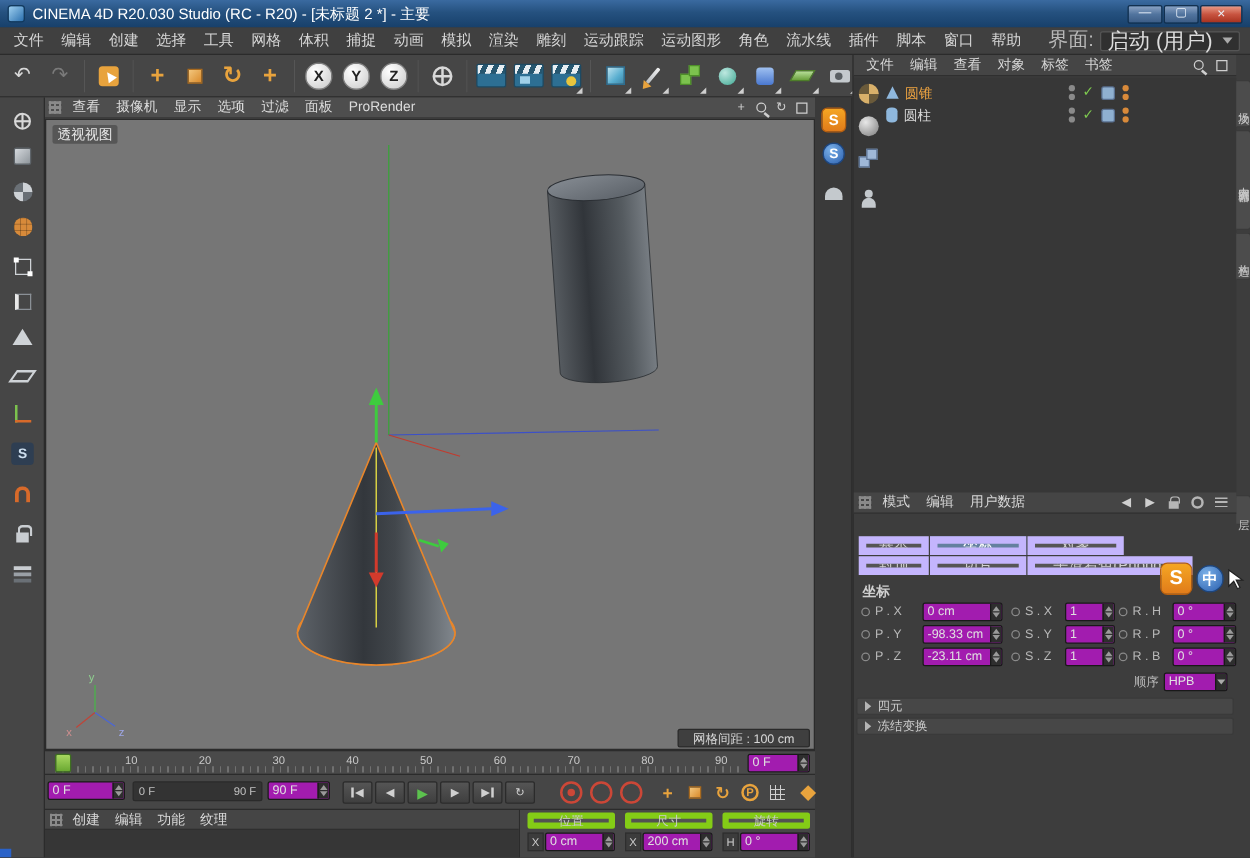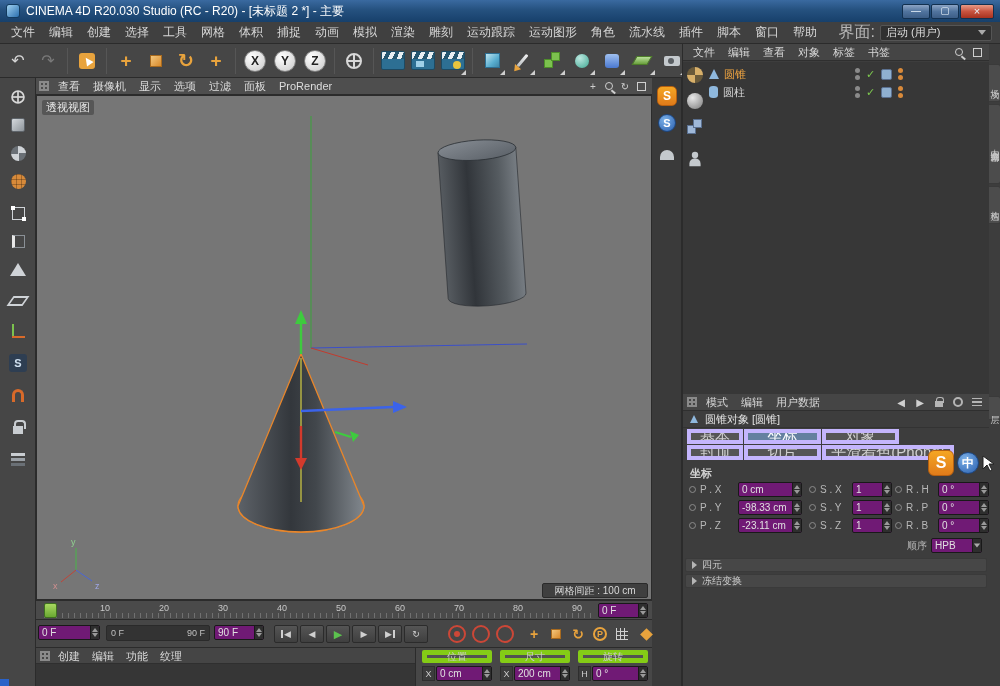--- a/index.html
+++ b/index.html
@@ -11,21 +11,21 @@
   .appicon{width:14px;height:14px;border-radius:3px;background:linear-gradient(135deg,#9fd0f0,#2a6fae);border:1px solid #123a5e;flex:none}
   .wtitle{color:#fff;font-size:12px;flex:1;white-space:nowrap;overflow:hidden}
   .wbtns{display:flex;gap:1px}
   .wbtn{width:28px;height:15px;border:1px solid #12304f;border-radius:2px;background:linear-gradient(#8ba3c4,#51749e 50%,#3c5d86);color:#eaf2fa;font-size:10px;line-height:12px;text-align:center}
   .wbtn.close{width:34px;background:linear-gradient(#e89a86,#c85440 50%,#a8321f);font-size:11px}
   
   #menubar{left:0;top:22px;width:1000px;height:22px;background:#404040;border-bottom:1px solid #2b2b2b;display:flex;align-items:center;padding:0 4px}
   .mitem{padding:0 7px;font-size:12px;color:#d6d6d6;line-height:21px;white-space:nowrap}
   .mright{margin-left:auto;display:flex;align-items:center;gap:5px;padding-right:4px}
   .iflabel{font-size:16px;color:#b8b8b8}
-  .ifselect{width:112px;height:16px;background:#303030;border:1px solid #555;border-radius:2px;display:flex;align-items:center;justify-content:space-between;padding:0 5px;font-size:11px;color:#ddd}
+  .ifselect{width:112px;height:16px;background:#303030;border:1px solid #555;border-radius:2px;display:flex;align-items:center;justify-content:space-between;padding:0 5px;font-size:17px;color:#ddd}
   .dar{border-left:4px solid transparent;border-right:4px solid transparent;border-top:5px solid #aaa}
   
   #toolbar{left:0;top:44px;width:682px;height:34px;background:#464646;border-bottom:1px solid #2b2b2b;display:flex;align-items:center;padding:0 4px;gap:2px}
   .tile{width:28px;height:30px;border-radius:3px;display:flex;align-items:center;justify-content:center;position:relative;flex:none}
   .tsep{width:1px;height:26px;background:#383838;border-right:1px solid #565656;margin:0 3px;flex:none}
   .g18{font-size:19px;font-weight:bold;color:#e8a33d;line-height:1}
   .g16w{font-size:16px;color:#d8d8d8;line-height:1}
   .dis{color:#7a7a7a}
   .selt{width:16px;height:16px;background:#e8a33d;border-radius:3px;position:relative}
   .selt::after{content:"";position:absolute;left:5px;top:4px;border-left:4px solid transparent;border-right:4px solid transparent;border-bottom:8px solid #fff;transform:rotate(-35deg)}
@@ -108,26 +108,26 @@
   .ocluster{position:absolute;left:146px;display:flex;align-items:center;gap:6px}
   .vdots{display:flex;flex-direction:column;gap:2px}
   .vdot{width:5px;height:5px;border-radius:50%;background:#8a8a8a}
   .vdot.o{background:#d98a3a}
   .chk{color:#7ec94f;font-size:11px;font-weight:bold;line-height:1}
   .chip{width:11px;height:11px;border-radius:2px;background:#8fb0d0;border:1px solid #5a7090}
   .vtab{position:absolute;left:306px;width:12px;background:#4c4c4c;border:1px solid #3a3a3a;border-left:none;border-radius:0 3px 3px 0;writing-mode:vertical-rl;font-size:9px;color:#c8c8c8;display:flex;align-items:center;justify-content:center;letter-spacing:1px}
   
   .amtitle{position:absolute;left:0;top:367px;width:306px;height:17px;display:flex;align-items:center;gap:6px;padding:0 6px;background:#3d3d3d;border-bottom:1px solid #333}
   .amtitle span{font-size:11px;color:#e2e2e2;white-space:nowrap}
-  .atab{position:absolute;height:15px;background:#555;border:4px solid #c4b5fd;font-size:15px;color:#d0d0d0;display:flex;align-items:center;justify-content:center;white-space:nowrap;overflow:hidden}
+  .atab{position:absolute;height:15px;background:#555;border:6px solid #c4b5fd;font-size:12px;color:#d0d0d0;display:flex;align-items:center;justify-content:center;white-space:nowrap;overflow:hidden}
   .atab.active{background:#64809f;color:#fff}
   .seclabel{position:absolute;font-size:11px;font-weight:bold;color:#cfcfcf}
   .kdot{width:7px;height:7px;border-radius:50%;border:1px solid #8a8a8a;flex:none}
   .flab{font-size:10px;color:#b8b8b8;white-space:nowrap}
-  .fld{display:inline-flex;align-items:center;background:#701a75;border:1px solid #191919;height:15px;border-radius:2px;overflow:hidden}
+  .fld{display:inline-flex;align-items:center;background:#a21caf;border:1px solid #191919;height:15px;border-radius:2px;overflow:hidden}
   .fval{flex:1;font-size:10px;color:#e0e0e0;padding:0 3px;white-space:nowrap;overflow:hidden}
   .stp{width:9px;border-left:1px solid #191919;display:flex;flex-direction:column;align-items:center;justify-content:center;gap:1px;height:100%;background:#2e2e2e;flex:none}
   .stp .up{border-left:3px solid transparent;border-right:3px solid transparent;border-bottom:4px solid #9a9a9a}
   .stp .dn{border-left:3px solid transparent;border-right:3px solid transparent;border-top:4px solid #9a9a9a}
   .frow{position:absolute;display:flex;align-items:center;gap:4px}
   .grp{position:absolute;left:2px;width:302px;height:14px;background:#474747;border:1px solid #3a3a3a;border-radius:2px;display:flex;align-items:center;gap:5px;padding:0 6px;font-size:10px;color:#ccc}
   .tri{border-top:4px solid transparent;border-bottom:4px solid transparent;border-left:5px solid #b5b5b5;flex:none}
   .lockico{width:8px;height:6px;background:#b5b5b5;position:relative;margin-top:4px}
   .lockico::before{content:"";position:absolute;left:1px;top:-4px;width:6px;height:5px;border:1.5px solid #b5b5b5;border-bottom:none;border-radius:3px 3px 0 0}
   .gearico{width:10px;height:10px;border-radius:50%;border:2px solid #b5b5b5;position:relative}
@@ -496,24 +496,20 @@
         </span>
       <span class="mini">
           <span class="gearico"></span>
         </span>
       <span class="mini">
           <span class="bars3"></span>
         </span>
     </span>
   </div>
 
-  <div class="amtitle">
-    <span class="conei" style="transform:scale(.8)"></span>
-    <span>圆锥对象 [圆锥]</span>
-  </div>
 
   <span class="atab" style="left:4px;top:385px;width:56px">基本</span>
   <span class="atab active" style="left:61px;top:385px;width:77px">坐标</span>
   <span class="atab" style="left:139px;top:385px;width:77px">对象</span>
   <span class="atab" style="left:4px;top:401px;width:56px">封顶</span>
   <span class="atab" style="left:61px;top:401px;width:77px">切片</span>
   <span class="atab" style="left:139px;top:401px;width:132px">平滑着色(Phong)</span>
 
   <span class="seclabel" style="left:7px;top:422px">坐标</span>
 

